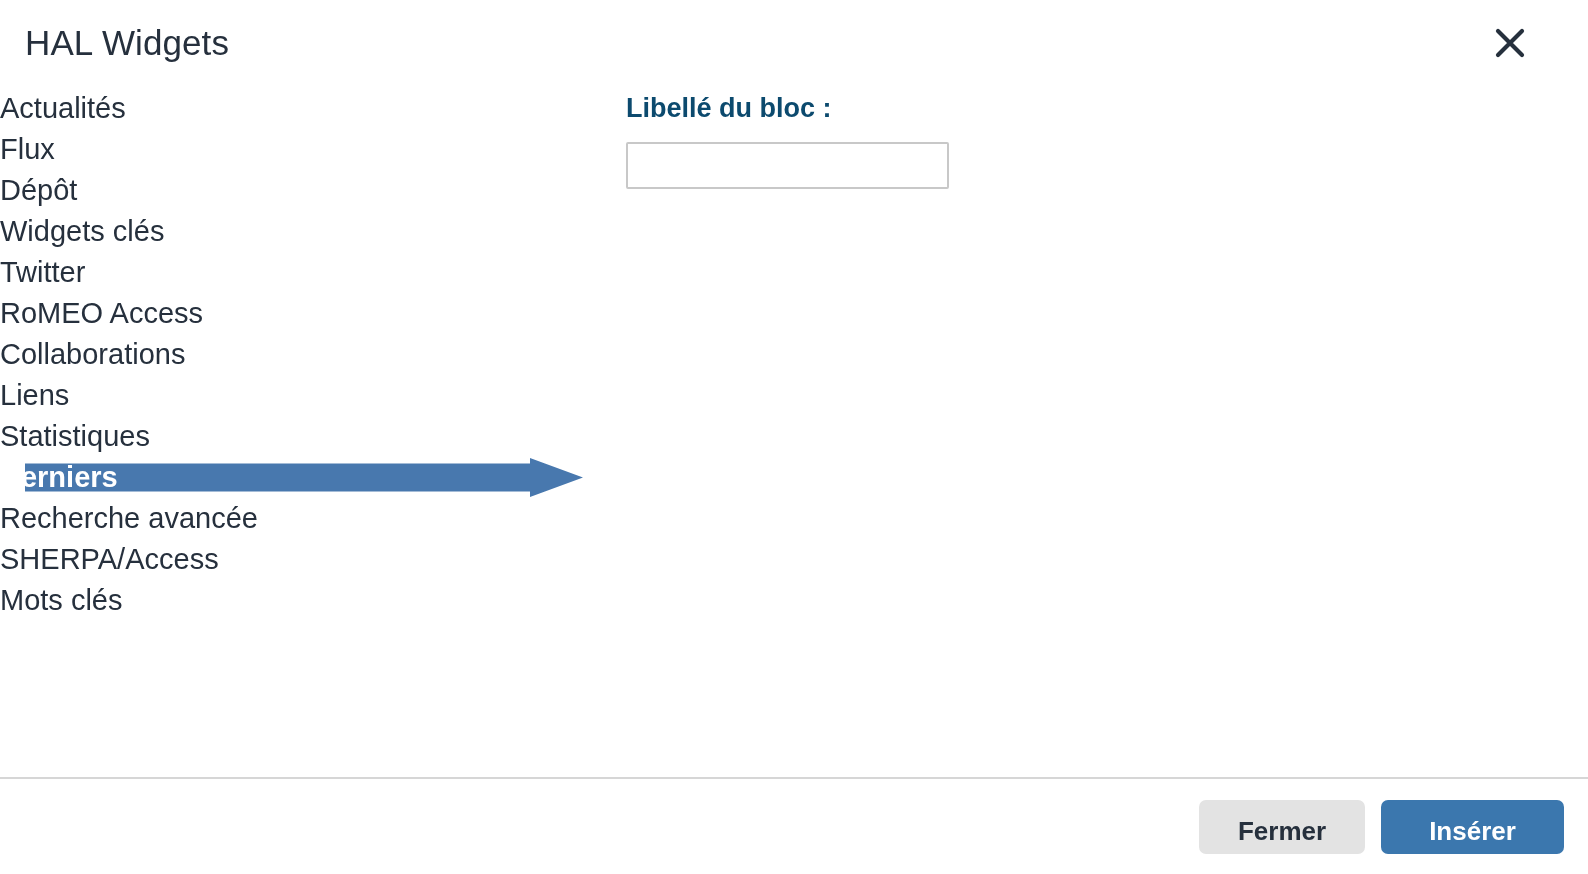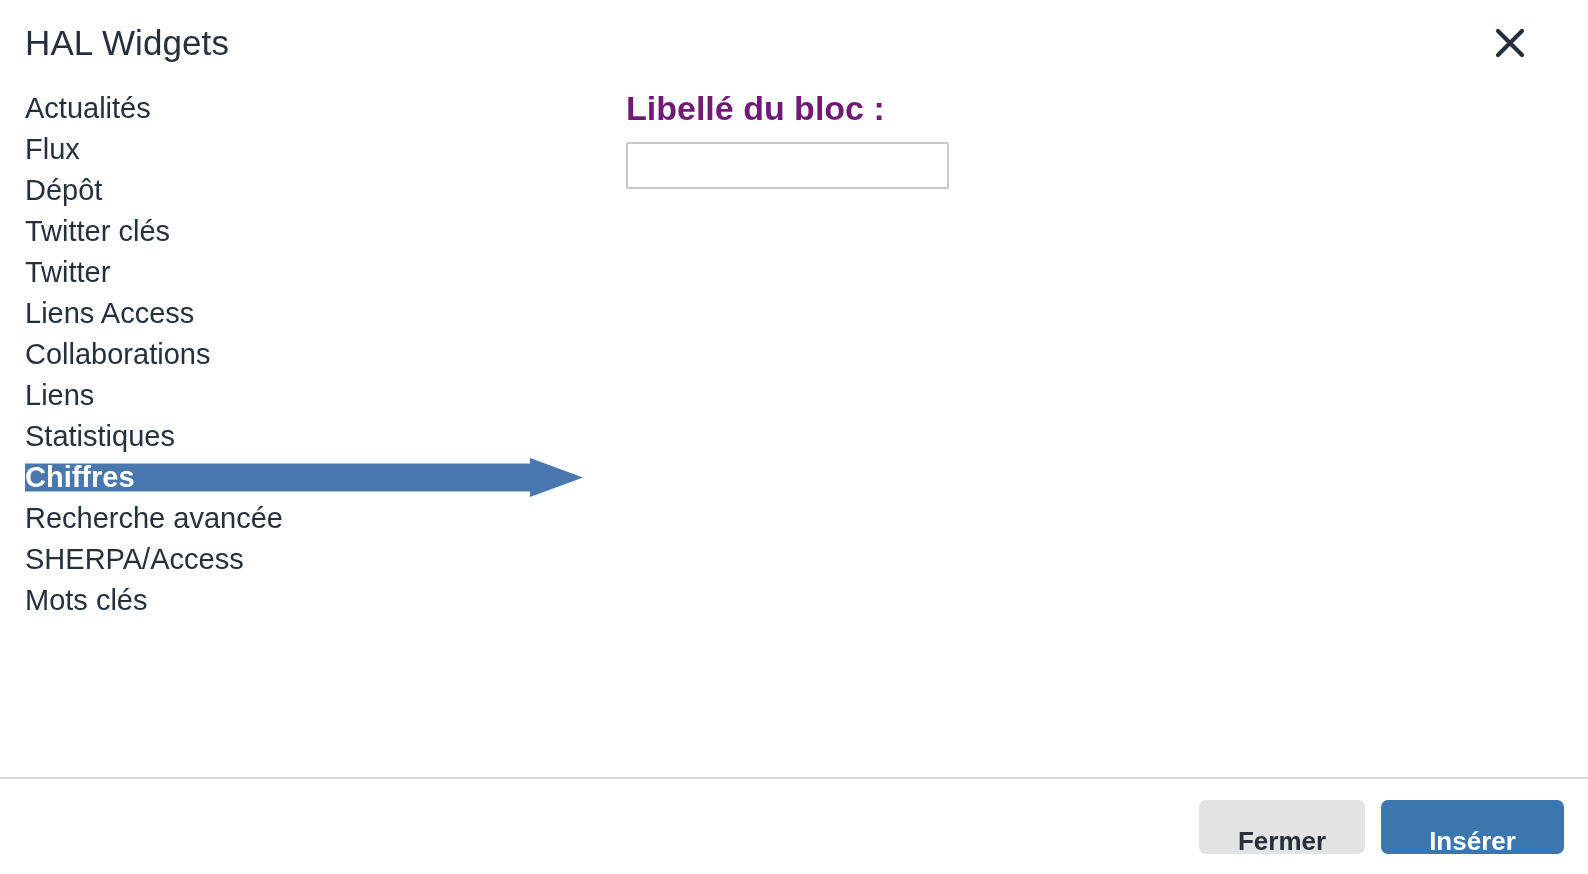--- a/index.html
+++ b/index.html
@@ -71,21 +71,20 @@
     top: 0;
     width: 600px;
     list-style: none;
     margin: 0;
     padding: 0;
   }
   .widget-item {
     position: relative;
     height: 41px;
     line-height: 41px;
-    padding-left: 25px;
     font-size: 29px;
     color: #26303d;
     white-space: nowrap;
     cursor: pointer;
   }
   .widget-item .label {
     position: relative;
     z-index: 2;
     display: inline-block;
     vertical-align: top;
@@ -106,24 +105,24 @@
   }
   .selection-arrow svg { display: block; }
 
   
   .field-group {
     position: absolute;
     left: 626px;
     top: 0;
   }
   .field-label {
-    font-size: 34px;
+    font-size: 27px;
     font-weight: 700;
     line-height: 41px;
-    color: #701a75;
+    color: #0c4a6e;
     white-space: nowrap;
   }
   .field-input {
     display: block;
     margin-top: 13px;
     width: 323px;
     height: 47px;
     box-sizing: border-box;
     border: 2px solid #c8c8c8;
     border-radius: 2px;
@@ -148,21 +147,21 @@
     box-sizing: border-box;
   }
   .btn {
     font-family: "Liberation Sans", sans-serif;
     font-size: 26px;
     font-weight: 700;
     border: none;
     border-radius: 7px;
     cursor: pointer;
     height: 54px;
-    padding: 14px 28px;
+    padding: 4px 28px;
     line-height: 54px;
     white-space: nowrap;
   }
   .btn-secondary {
     background: #e3e3e3;
     color: #26303d;
     min-width: 166px;
   }
   .btn-primary {
     background: #3b77ae;
@@ -190,44 +189,44 @@
       <li class="widget-item">
         <span class="label">Actualités</span>
       </li>
       <li class="widget-item">
         <span class="label">Flux</span>
       </li>
       <li class="widget-item">
         <span class="label">Dépôt</span>
       </li>
       <li class="widget-item">
-        <span class="label">Twitter clés</span>
+        <span class="label">Widgets clés</span>
       </li>
       <li class="widget-item">
         <span class="label">Twitter</span>
       </li>
       <li class="widget-item">
-        <span class="label">Liens Access</span>
+        <span class="label">RoMEO Access</span>
       </li>
       <li class="widget-item">
         <span class="label">Collaborations</span>
       </li>
       <li class="widget-item">
         <span class="label">Liens</span>
       </li>
       <li class="widget-item">
         <span class="label">Statistiques</span>
       </li>
       <li class="widget-item selected">
         <span class="selection-arrow">
           <svg width="558" height="39" viewBox="0 0 558 39" preserveAspectRatio="none">
             <path d="M0 5.5 H505 V0 L558 19.5 L505 39 V33.5 H0 Z" fill="#4878ae"></path>
           </svg>
         </span>
-        <span class="label">Chiffres</span>
+        <span class="label">Derniers</span>
       </li>
       <li class="widget-item">
         <span class="label">Recherche avancée</span>
       </li>
       <li class="widget-item">
         <span class="label">SHERPA/Access</span>
       </li>
       <li class="widget-item">
         <span class="label">Mots clés</span>
       </li>

